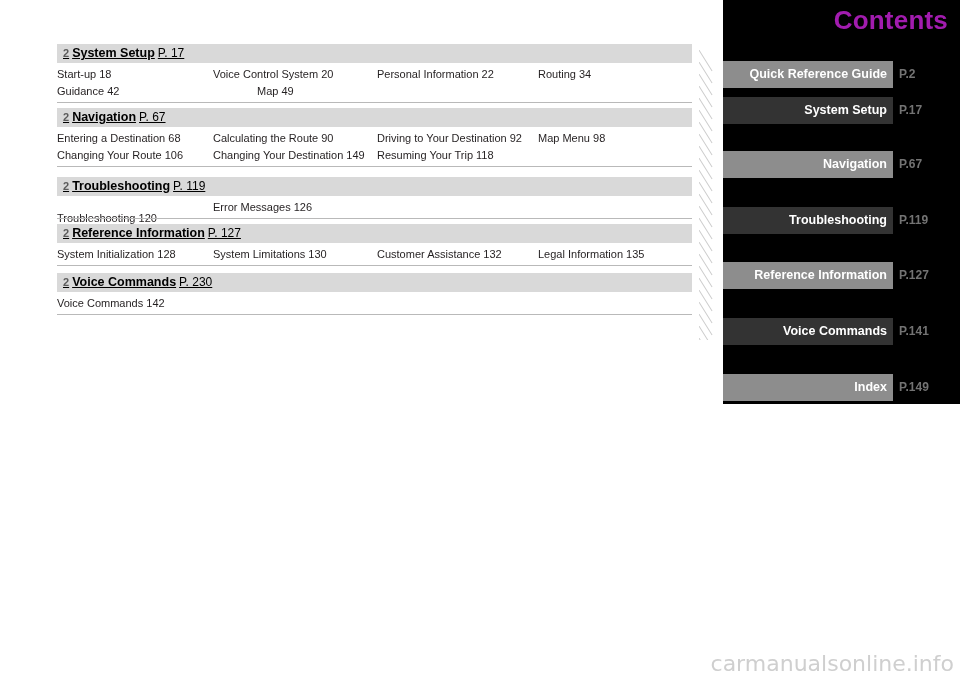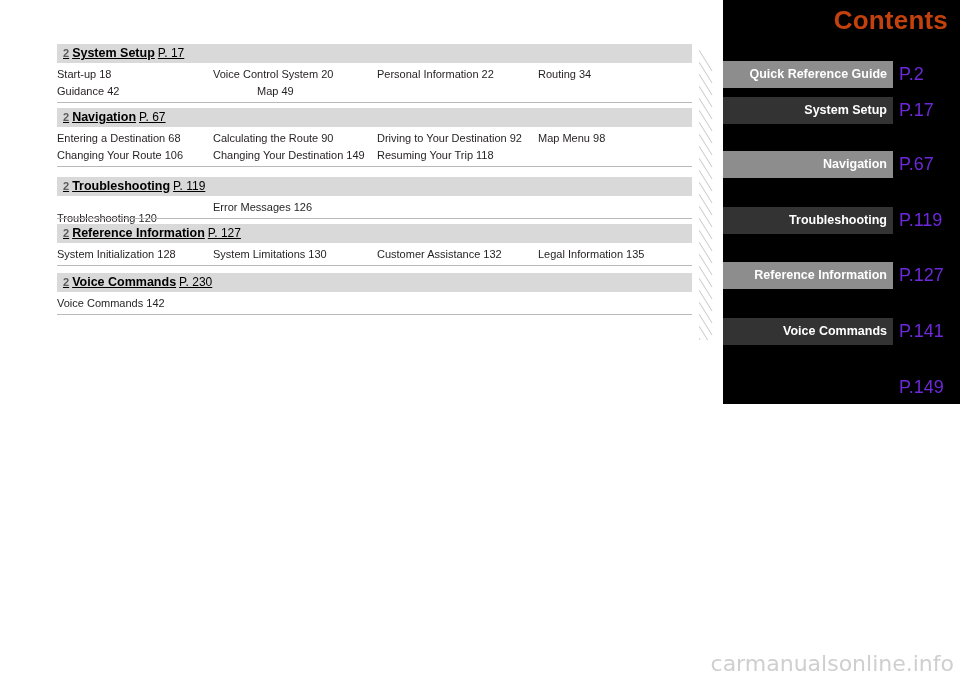--- a/index.html
+++ b/index.html
@@ -31,21 +31,21 @@
     width: 237px;
     height: 404px;
     background: #000000;
   }
   .contents-title {
     position: absolute;
     top: 5px;
     left: 0;
     width: 225px;
     text-align: right;
-    color: #c2410c;
+    color: #a21caf;
     font-size: 26px;
     font-weight: bold;
     letter-spacing: 0.2px;
   }
 
   .tab {
     position: absolute;
     left: 0;
     width: 237px;
     height: 27px;
@@ -63,23 +63,23 @@
     color: #ffffff;
     font-size: 12.5px;
     font-weight: bold;
   }
   .tab-page {
     position: absolute;
     top: 0;
     left: 176px;
     height: 27px;
     line-height: 27px;
-    color: #6d28d9;
-    font-size: 18px;
-    font-weight: normal;
+    color: #737373;
+    font-size: 12px;
+    font-weight: bold;
   }
   .tab.light .tab-label { background: #8d8d8d; }
   .tab.dark .tab-label { background: #333333; }
 
   
   .content {
     position: absolute;
     top: 0;
     left: 0;
     width: 723px;
@@ -295,18 +295,19 @@
       </div>
       <div class="tab light" style="top: 262px;">
         <div class="tab-label">Reference Information</div>
         <div class="tab-page">P.127</div>
       </div>
       <div class="tab dark" style="top: 318px;">
         <div class="tab-label">Voice Commands</div>
         <div class="tab-page">P.141</div>
       </div>
       <div class="tab light" style="top: 374px;">
+        <div class="tab-label">Index</div>
         <div class="tab-page">P.149</div>
       </div>
     </div>
 </div>
 
 <div class="watermark">carmanualsonline.info</div>
 
 </body></html>

